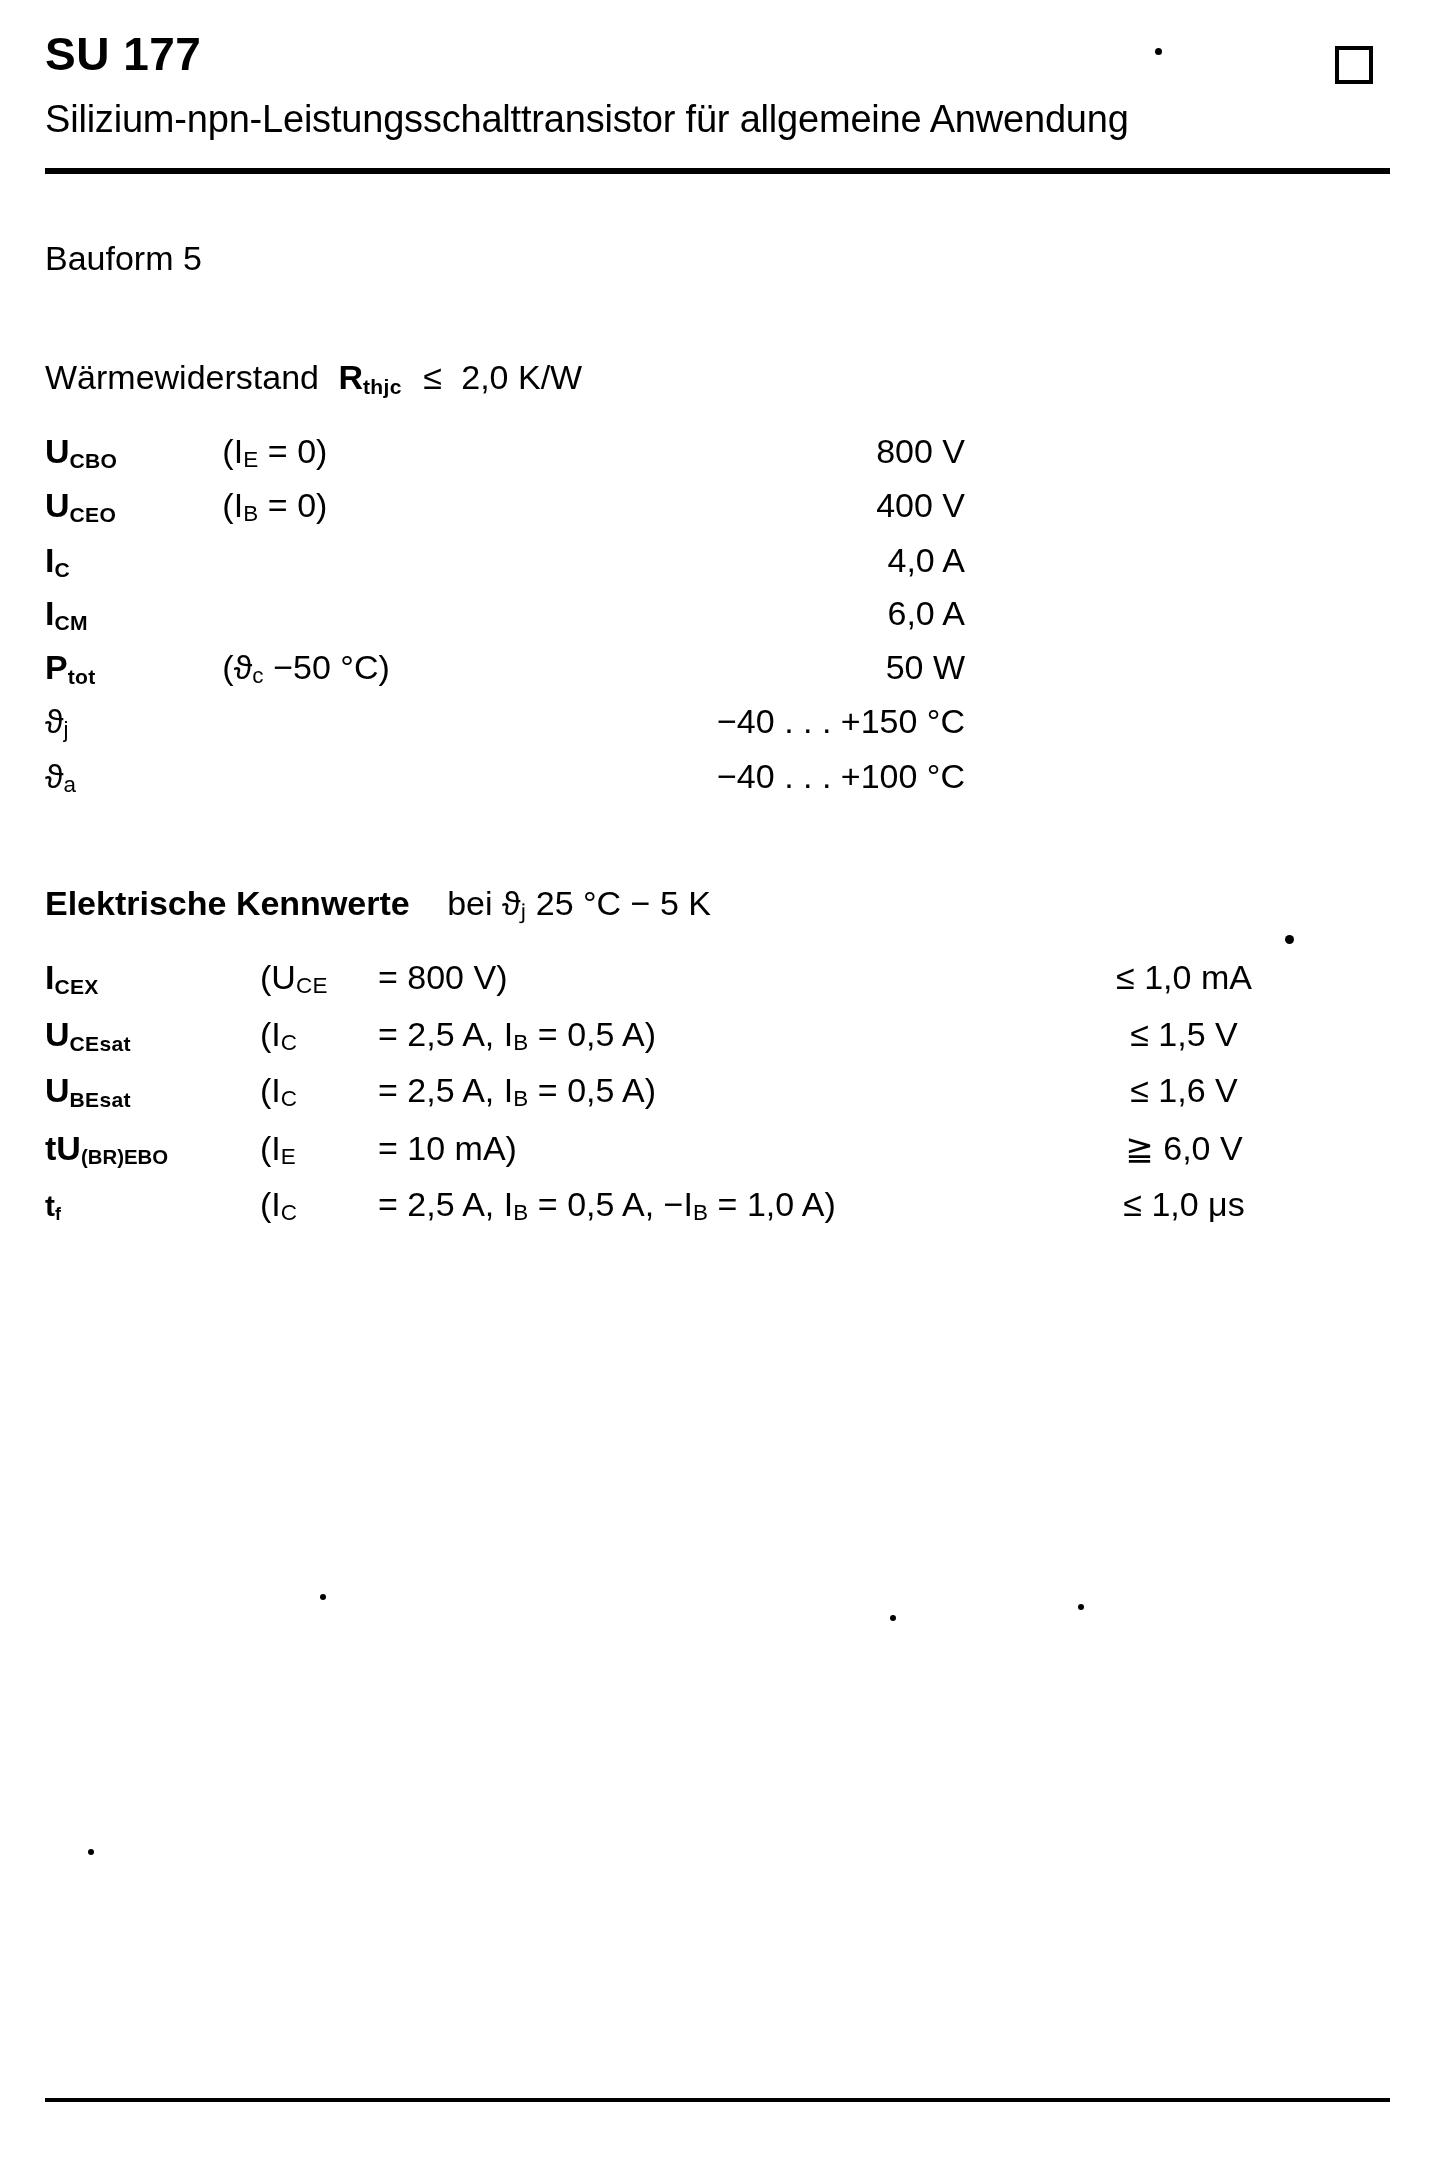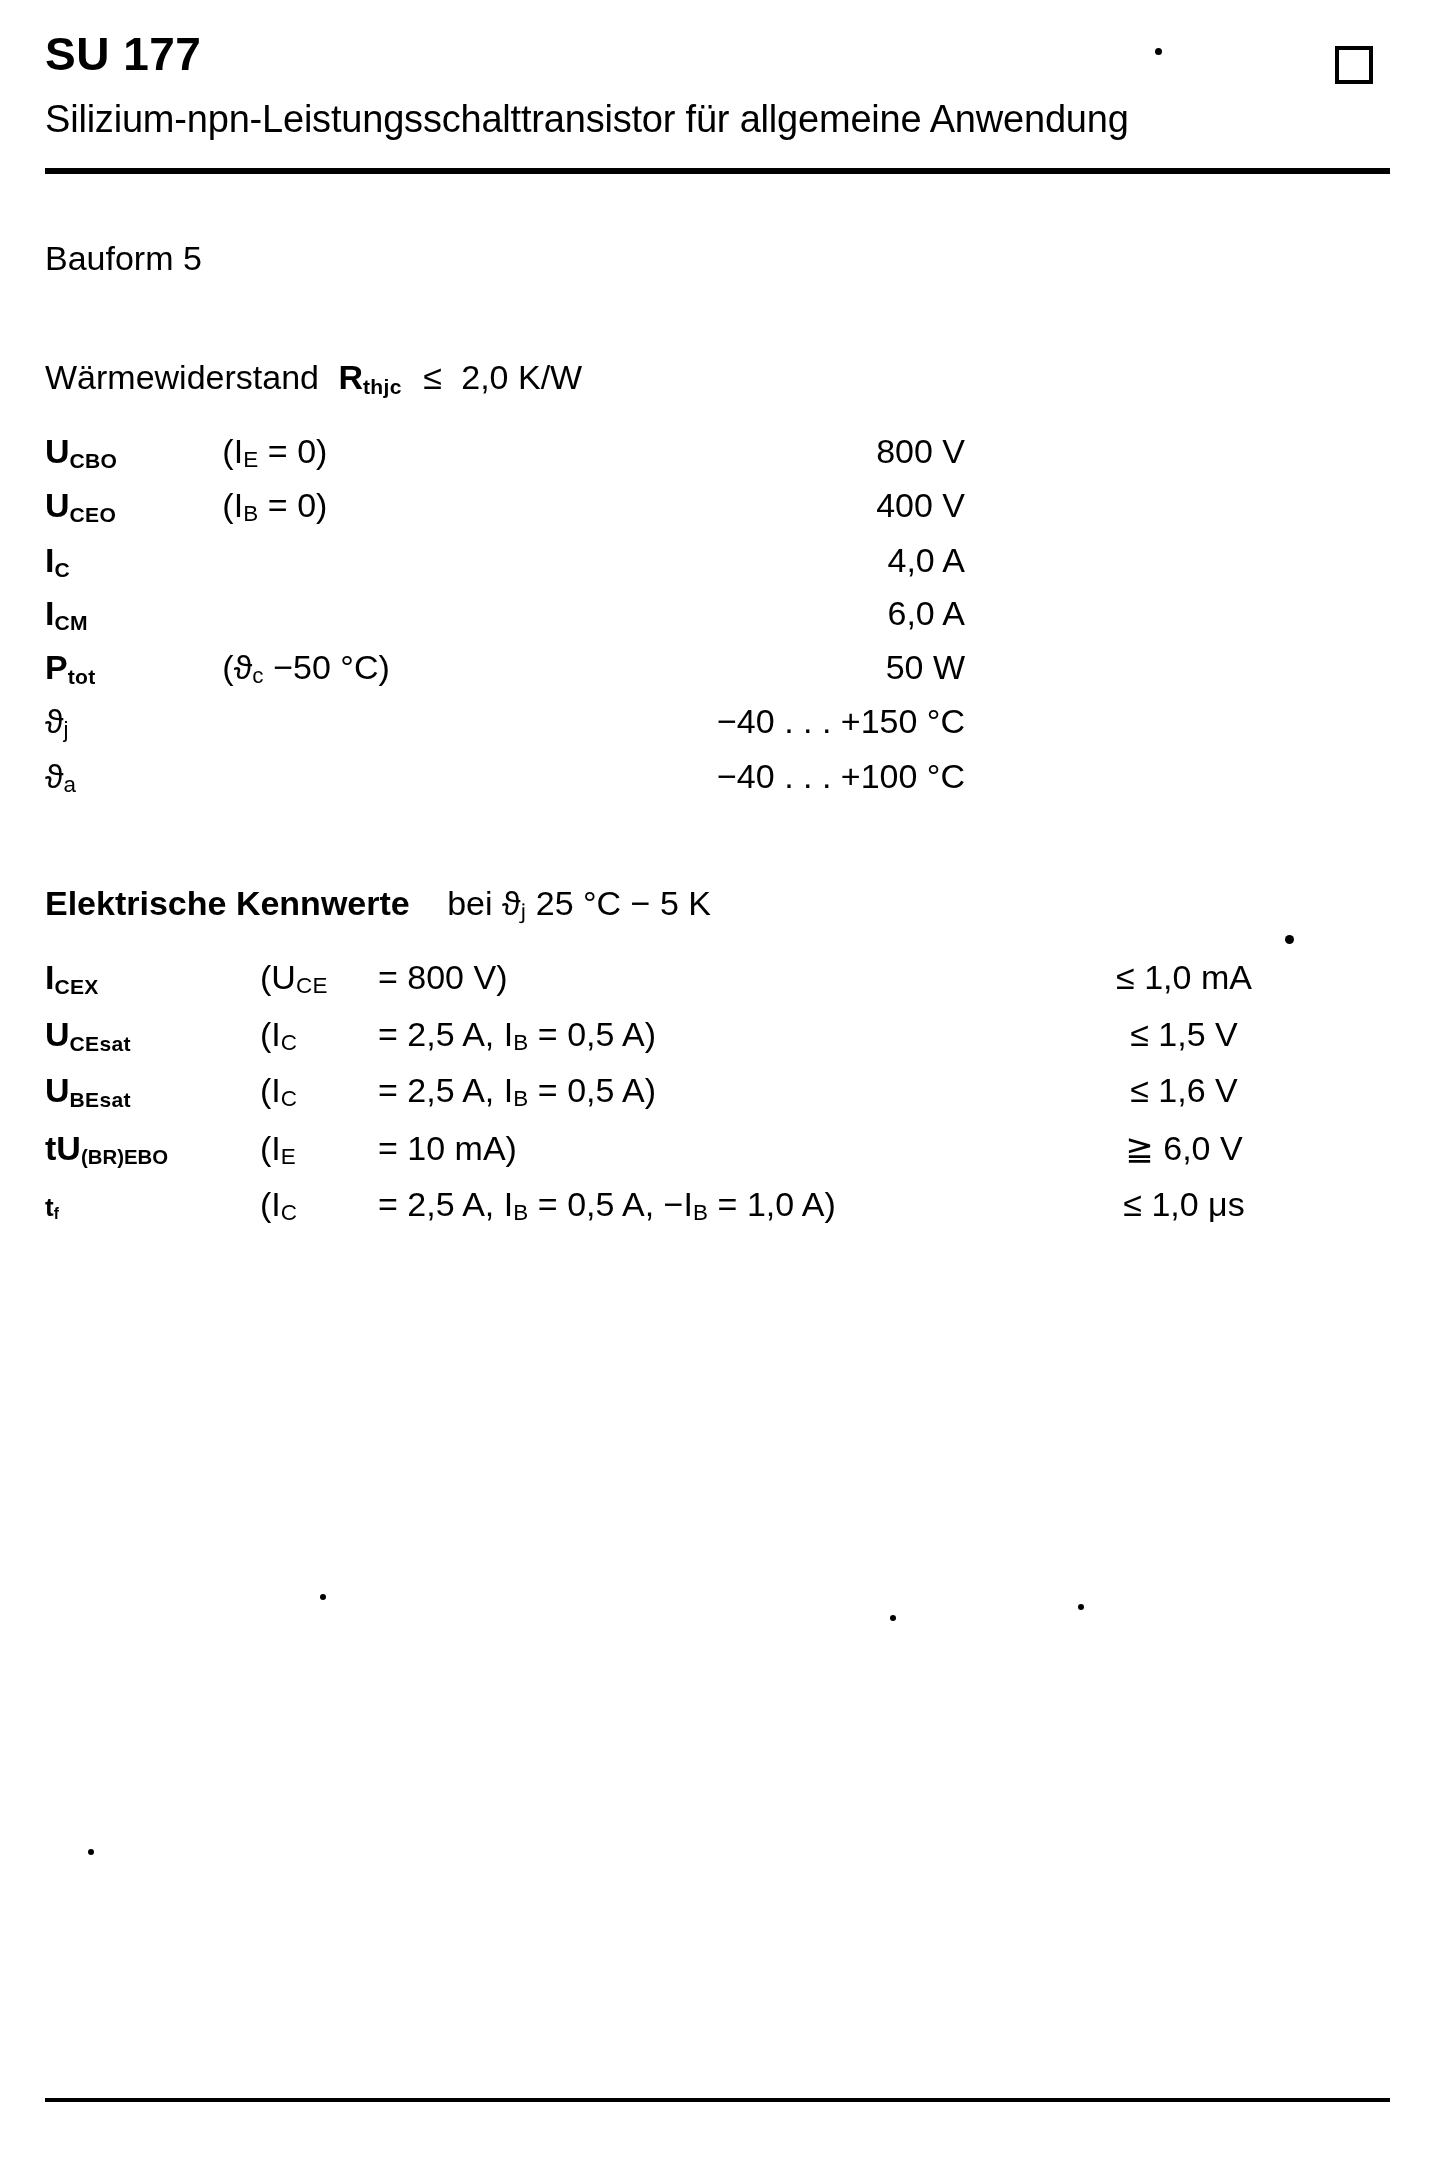--- a/index.html
+++ b/index.html
@@ -255,21 +255,21 @@
           <td class="cond"><span>= 2,5 A, I</span><span class="subn">B</span><span> = 0,5 A)</span></td>
           <td class="val">≤ 1,6 V</td>
         </tr>
         <tr>
           <td class="sym"><span>tU</span><span class="small-sub">(BR)EBO</span></td>
           <td class="par"><span>(I</span><span class="subn">E</span></td>
           <td class="cond"><span>= 10 mA)</span></td>
           <td class="val">≧ 6,0 V</td>
         </tr>
         <tr>
-          <td class="sym" style="font-size:26px;"><span>t</span><span class="small-sub">f</span></td>
+          <td class="sym" style="font-size:30px;"><span>t</span><span class="small-sub">f</span></td>
           <td class="par"><span>(I</span><span class="subn">C</span></td>
           <td class="cond"><span>= 2,5 A, I</span><span class="subn">B</span><span> = 0,5 A, −I</span><span class="subn">B</span><span> = 1,0 A)</span></td>
           <td class="val">≤  1,0 μs</td>
         </tr>
       </tbody>
     </table>
 
   </div>
 
   <hr class="bottom-rule">

